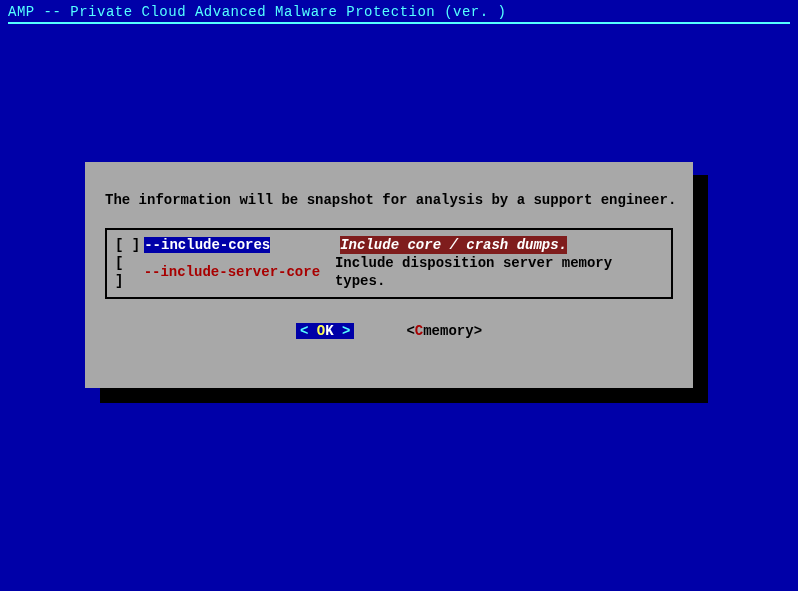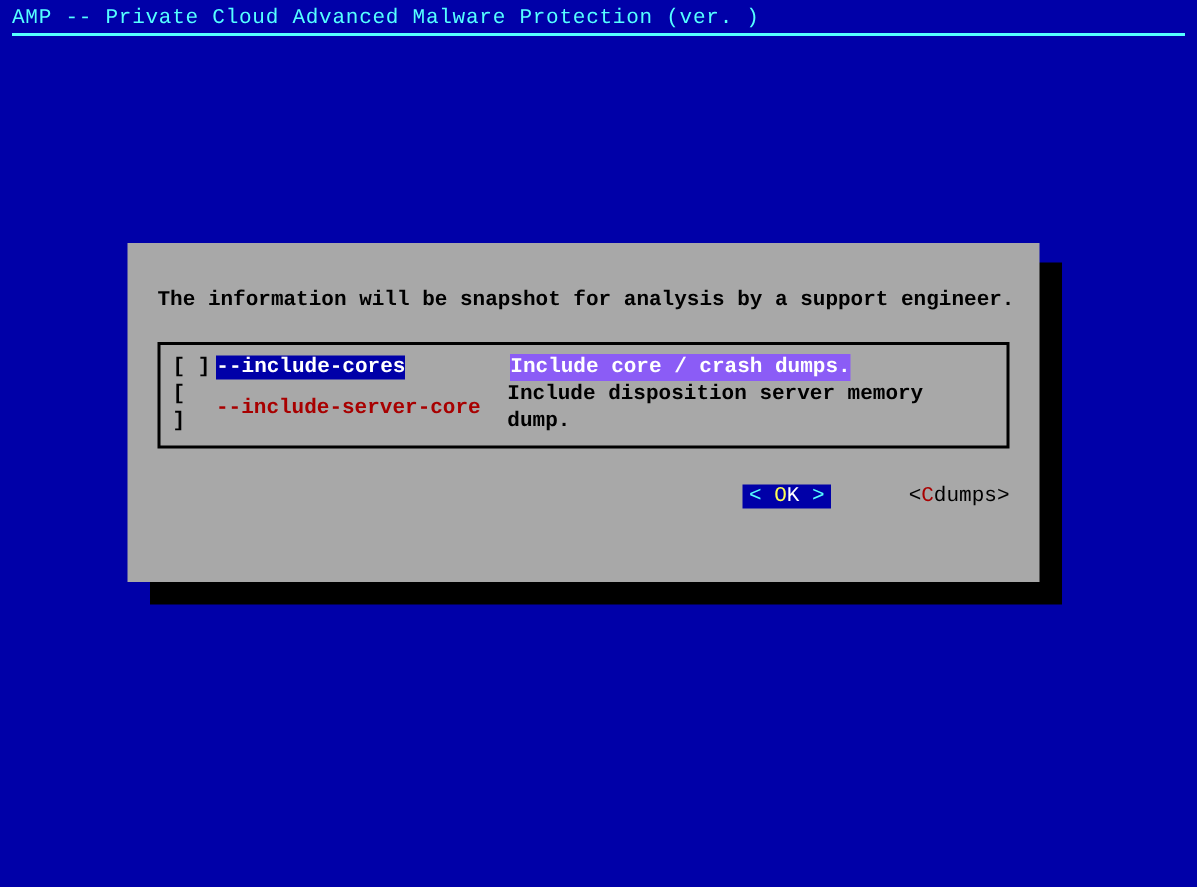--- a/index.html
+++ b/index.html
@@ -84,32 +84,33 @@
       margin-left: 4px;
     }
     .option-flag.selected {
       background: #0000a8;
       color: #ffffff;
     }
     .option-desc {
       color: #000000;
     }
     .option-desc.selected {
-      background: #8b5cf6;
+      background: #7f1d1d;
       color: #ffffff;
+      font-style: italic;
     }
     .flag-col {
       width: 200px;
     }
     .buttons-row {
       display: flex;
-      justify-content: flex-end;
+      justify-content: center;
       gap: 52px;
       margin-top: 24px;
-      font-weight: normal;
+      font-weight: bold;
     }
     .btn-ok {
       background: #0000a8;
       color: #ffffff;
       padding: 0 4px;
     }
     .btn-ok .bracket {
       color: #55ffff;
     }
     .btn-ok .hotkey {
@@ -139,22 +140,22 @@
 
     <div class="options-box">
       <div class="option-row">
         <span class="checkbox-bracket">[ ]</span>
         <span class="flag-col"><span class="option-flag selected">--include-cores</span></span>
         <span class="option-desc selected">Include core / crash dumps.</span>
       </div>
       <div class="option-row">
         <span class="checkbox-bracket">[ ]</span>
         <span class="flag-col"><span class="option-flag">--include-server-core</span></span>
-        <span class="option-desc">Include disposition server memory dump.</span>
+        <span class="option-desc">Include disposition server memory types.</span>
       </div>
     </div>
 
     <div class="buttons-row">
       <span class="btn-ok"><span class="bracket">&lt;</span><span> </span><span class="hotkey">O</span><span>K</span><span> </span><span class="bracket">&gt;</span></span>
-      <span class="btn-cancel"><span>&lt;</span><span class="hotkey">C</span><span>dumps</span><span>&gt;</span></span>
+      <span class="btn-cancel"><span>&lt;</span><span class="hotkey">C</span><span>memory</span><span>&gt;</span></span>
     </div>
   </div>
 </div>
 
 </body></html>

